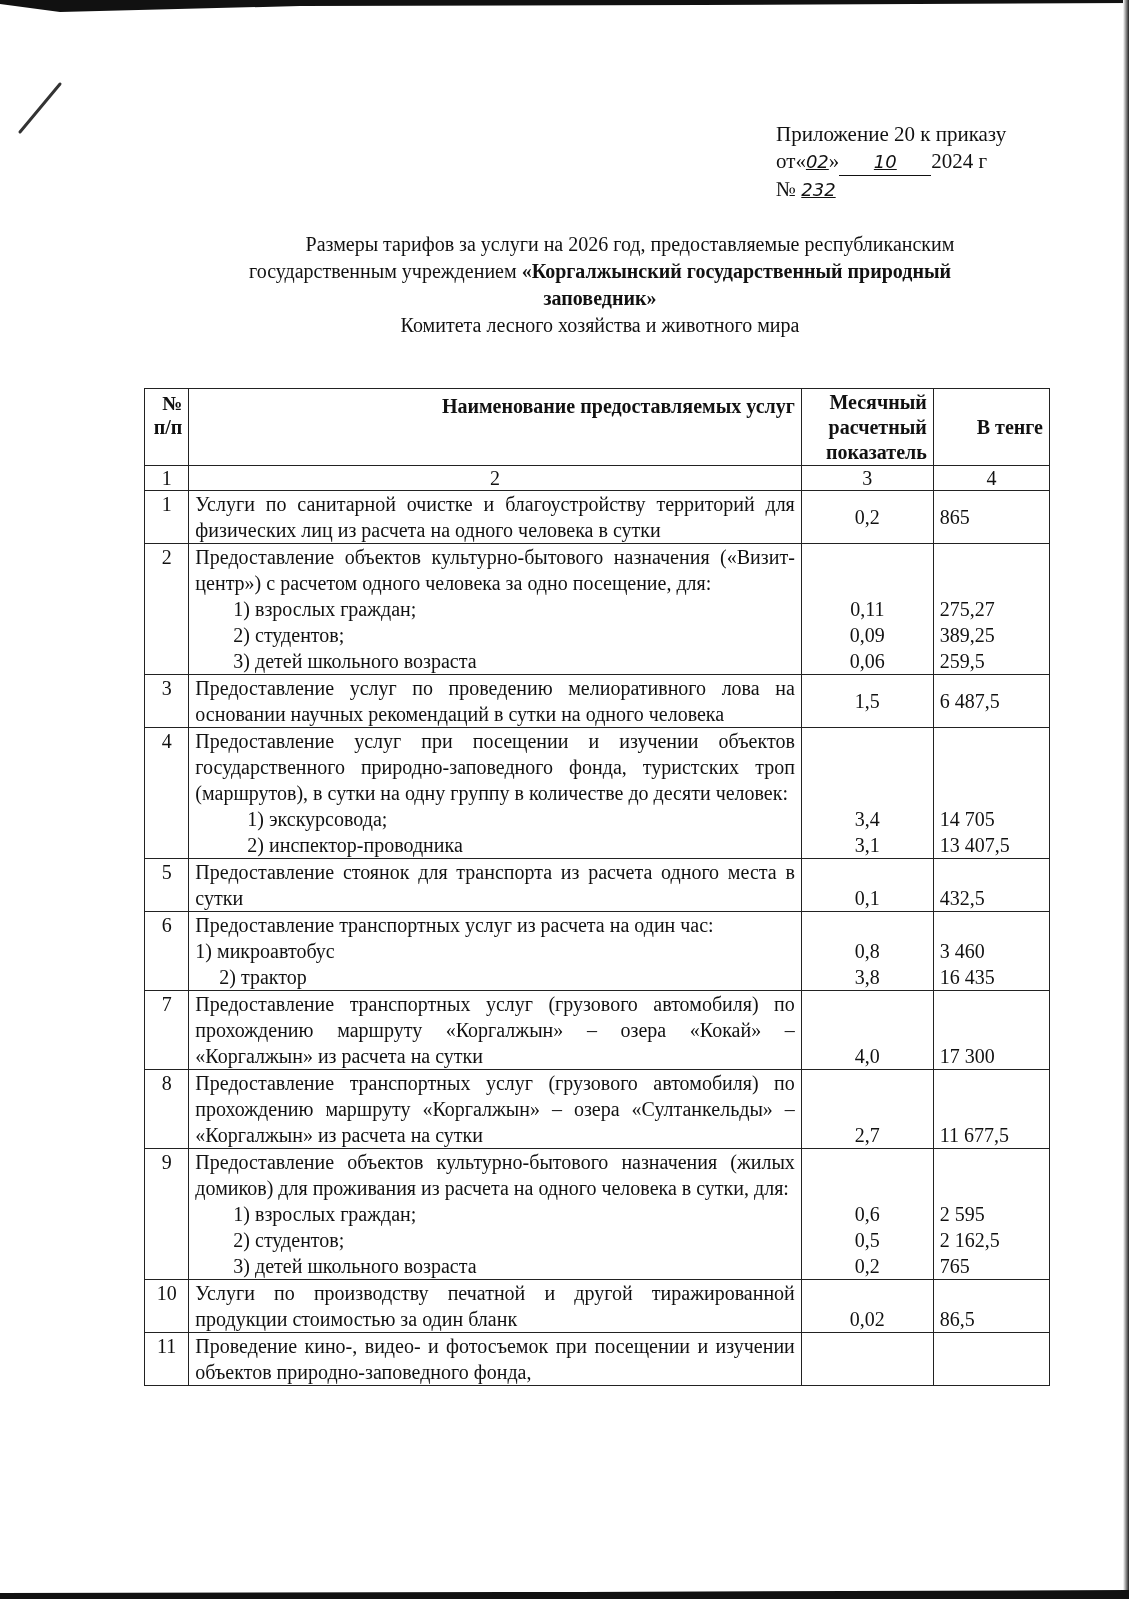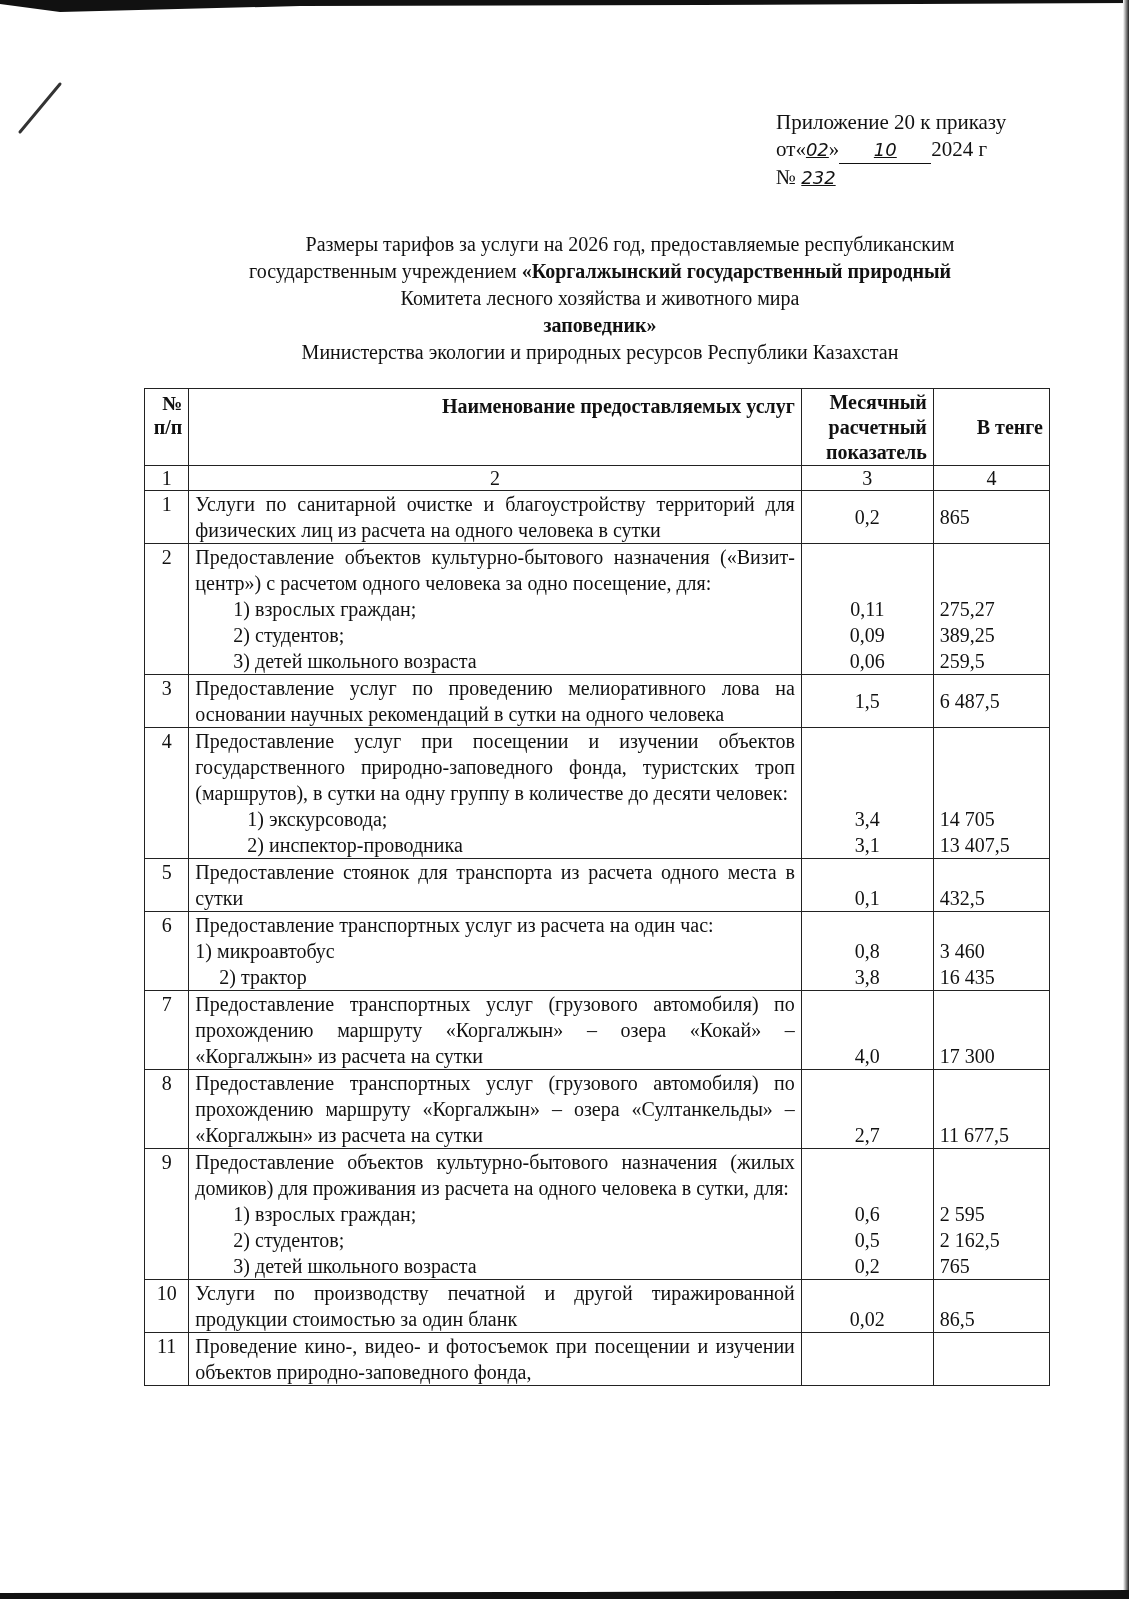--- a/index.html
+++ b/index.html
@@ -15,21 +15,21 @@
     position: absolute; right: 0; top: 0; width: 6px; height: 1599px;
     background: linear-gradient(to right, #fff, #222);
   }
   .scan-bottom {
     position: absolute; left: 0; top: 1585px; width: 1129px; height: 14px;
   }
   .pen-mark {
     position: absolute; left: 8px; top: 80px; width: 60px; height: 60px;
   }
   .appendix {
-    position: absolute; left: 776px; top: 109px;
+    position: absolute; left: 776px; top: 121px;
     font-size: 21px; line-height: 27px;
   }
   .appendix .hand {
     font-family: "DejaVu Sans", sans-serif; font-style: italic;
     font-size: 18px; display: inline-block; text-decoration: underline;
   }
   .appendix .blank {
     display: inline-block; border-bottom: 1px solid #111; text-align: center;
   }
   .title-block {
@@ -83,23 +83,22 @@
   </div>
   <div>
     <span>№</span>
     <span class="hand" style="width:60px;">232</span>
   </div>
 </div>
 
 <div class="title-block">
   <div class="line1">Размеры тарифов за услуги на 2026 год, предоставляемые республиканским</div>
   <div><span>государственным учреждением </span><b>«Коргалжынский государственный природный</b></div>
+  <div><b>заповедник»</b></div>
   <div>Комитета лесного хозяйства и животного мира</div>
-  <div><b>заповедник»</b></div>
-  <div>Министерства экологии и природных ресурсов Республики Казахстан</div>
 </div>
 
 <table class="tariffs">
   <colgroup>
     <col class="c1">
       <col class="c2">
       <col class="c3">
       <col class="c4">
   </colgroup>
   <thead>

